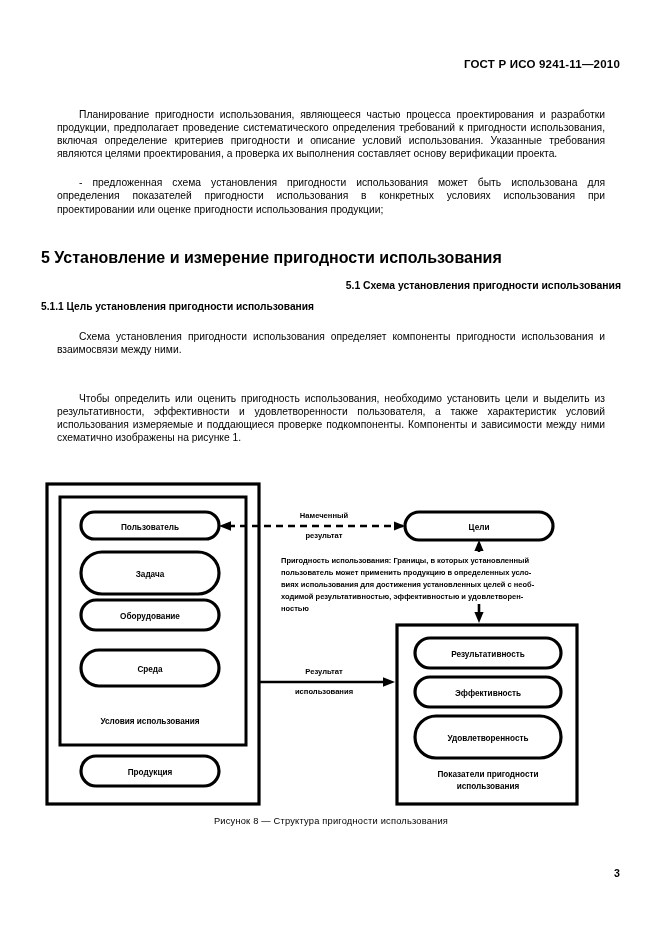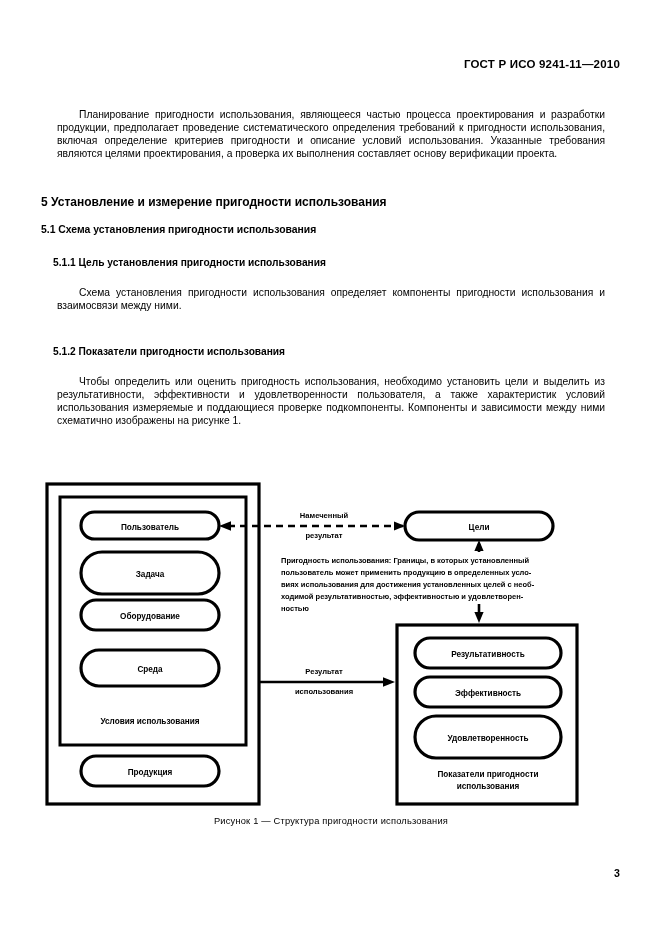--- a/index.html
+++ b/index.html
@@ -48,32 +48,33 @@
     text-align: justify;
     text-indent: 22px;
     hyphens: manual;
   }
   p.para.dash {
     text-indent: 22px;
   }
 
   h2.h-sec {
     margin: 0;
-    font-size: 12px;
+    font-size: 16px;
     font-weight: bold;
     line-height: 16px;
   }
   h3.h-sub {
     margin: 0;
     font-size: 10.4px;
     font-weight: bold;
     line-height: 14px;
+    text-align: right;
   }
   h4.h-subsub {
-    margin: 12px;
+    margin: 0;
     font-size: 10.2px;
     font-weight: bold;
     line-height: 14px;
   }
 
   .sp-18 { height: 18px; }
   .sp-13 { height: 13px; }
   .sp-7  { height: 7px; }
   .sp-4  { height: 4px; }
 
@@ -120,33 +121,33 @@
 </head>
 <body>
 
 <div class="page">
 
   <div class="doc-header">ГОСТ Р ИСО 9241-11—2010</div>
 
   <div class="body-col">
 
     <p class="para">Планирование пригодности использования, являющееся частью процесса проектирования и разработки продукции, предполагает проведение систематического определения требований к пригодности использования, включая определение критериев пригодности и описание условий использования. Указанные требования являются целями проектирования, а проверка их выполнения составляет основу верификации проекта.</p>
+    <p class="para dash">- предложенная схема установления пригодности использования может быть использована для определения показателей пригодности использования в конкретных условиях использования при проектировании или оценке пригодности использования продукции;</p>
 
     <div class="sp-18"></div>
     <h2 class="h-sec">5  Установление и измерение пригодности использования</h2>
 
     <div class="sp-13"></div>
     <h3 class="h-sub">5.1  Схема установления пригодности использования</h3>
 
     <div class="sp-7"></div>
     <h4 class="h-subsub">5.1.1  Цель установления пригодности использования</h4>
     <p class="para">Схема установления пригодности использования определяет компоненты пригодности использования и взаимосвязи между ними.</p>
 
     <div class="sp-4"></div>
-    <h4 class="h-subsub">5.1.2  Показатели пригодности использования</h4>
     <p class="para">Чтобы определить или оценить пригодность использования, необходимо установить цели и выделить из результативности, эффективности и удовлетворенности пользователя, а также характеристик условий использования измеряемые и поддающиеся проверке подкомпоненты. Компоненты и зависимости между ними схематично изображены на рисунке 1.</p>
 
   </div>
 
   <div class="figure-wrap">
 
     <svg class="fig-canvas" viewBox="0 0 580 332" xmlns="http://www.w3.org/2000/svg">
 
       <rect x="6" y="6" width="212" height="320" fill="none" stroke="#000" stroke-width="3.2"></rect>
 
@@ -203,18 +204,18 @@
       <text x="447" y="299" font-size="8.2" font-weight="bold" text-anchor="middle">Показатели пригодности</text>
       <text x="447" y="311" font-size="8.2" font-weight="bold" text-anchor="middle">использования</text>
 
       <line x1="219" y1="204" x2="344" y2="204" stroke="#000" stroke-width="2.6"></line>
       <polygon points="354,204 342,199.2 342,208.8" fill="#000"></polygon>
       <text x="283" y="196" font-size="7.6" font-weight="bold" text-anchor="middle">Результат</text>
       <text x="283" y="216" font-size="7.6" font-weight="bold" text-anchor="middle">использования</text>
 
     </svg>
 
-    <div class="fig-caption">Рисунок 1 — Структура пригодности использования</div>
+    <div class="fig-caption">Рисунок 8 — Структура пригодности использования</div>
   </div>
 
   <div class="page-num">3</div>
 
 </div>
 
 </body></html>

